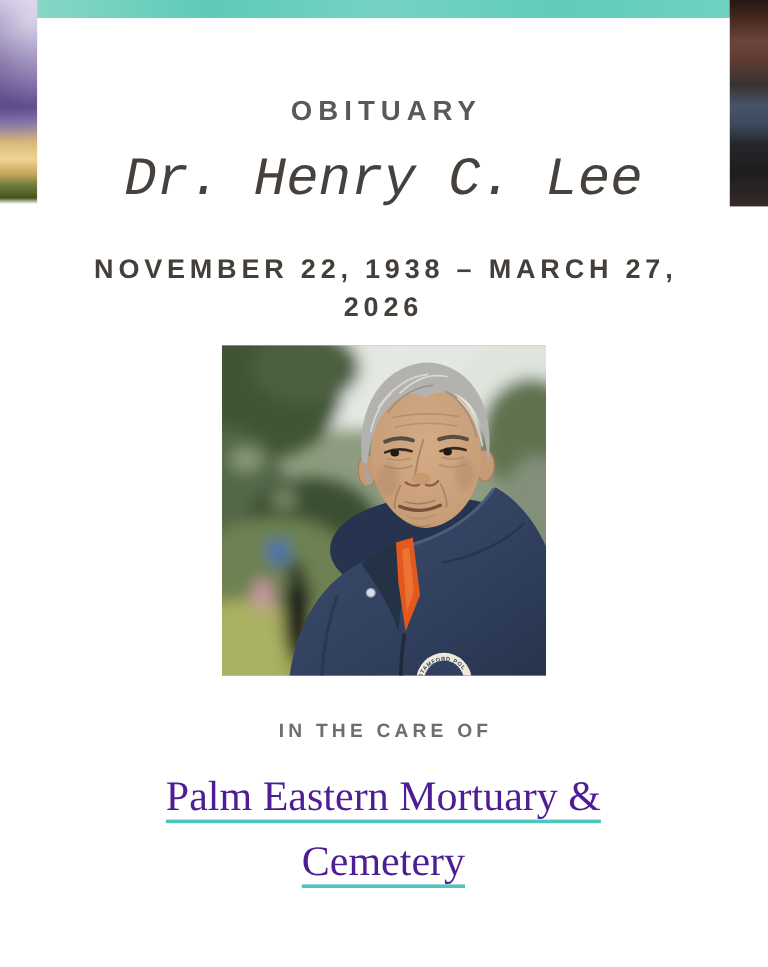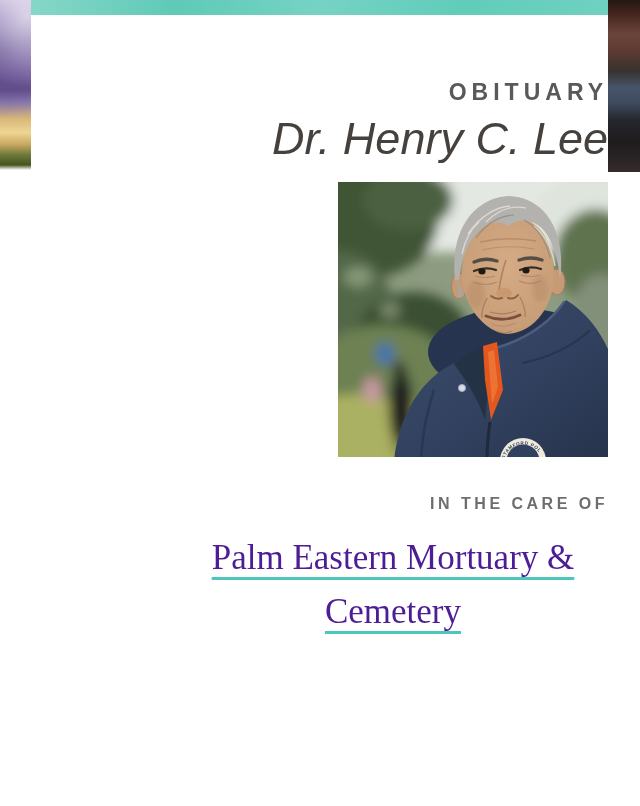--- a/index.html
+++ b/index.html
@@ -36,34 +36,34 @@
     background:linear-gradient(180deg,
       #241713 0%, #47281f 9%, #6b453c 20%, #5d3a31 30%,
       #37322f 41%, #475468 51%, #3e4a5e 60%,
       #25262d 70%, #1f1c1d 82%, #2b2526 94%, #352c2a 100%);
   }
 
   
   .card {
     position:absolute; top:15px; left:31px; right:32px; bottom:0;
     background:#ffffff;
-    display:flex; flex-direction:column; align-items:flex-end;
+    display:flex; flex-direction:column; align-items:center;
     text-align:center;
   }
 
   .obituary-label {
     margin-top:64px;
     font-size:23px; line-height:26px; font-weight:700;
     letter-spacing:5px; text-indent:5px;
     color:#595959;
   }
 
   .deceased-name {
-    margin-top:8px;
-    font-family:Liberation Sans, sans-serif; font-style:italic; font-weight:400;
+    margin-top:20px;
+    font-family:Liberation Mono, monospace; font-style:italic; font-weight:400;
     font-size:45px; line-height:52px;
     color:#46413c;
   }
 
   .lifespan-dates {
     margin-top:32px;
     max-width:562px;
     font-size:22.5px; line-height:31px; font-weight:700;
     letter-spacing:4px; text-indent:4px;
     color:#453f39;
@@ -101,20 +101,21 @@
   <div class="strip-teal"></div>
   <div class="strip-wood"></div>
 </div>
 
 <div class="card">
 
   <div class="obituary-label">OBITUARY</div>
 
   <div class="deceased-name">Dr. Henry C. Lee</div>
 
+  <div class="lifespan-dates">NOVEMBER 22, 1938 – MARCH 27, 2026</div>
 
   <div class="portrait" role="img" aria-label="Elderly man with gray hair wearing a navy jacket with orange collar lining, outdoors with blurred trees and grass">
     <svg viewBox="0 0 270 275" xmlns="http://www.w3.org/2000/svg">
       <defs>
         <filter id="bgblur" x="-20%" y="-20%" width="140%" height="140%">
             <feGaussianBlur stdDeviation="6"></feGaussianBlur>
           </filter>
         <filter id="soft" x="-40%" y="-40%" width="180%" height="180%">
             <feGaussianBlur stdDeviation="2.2"></feGaussianBlur>
           </filter>

